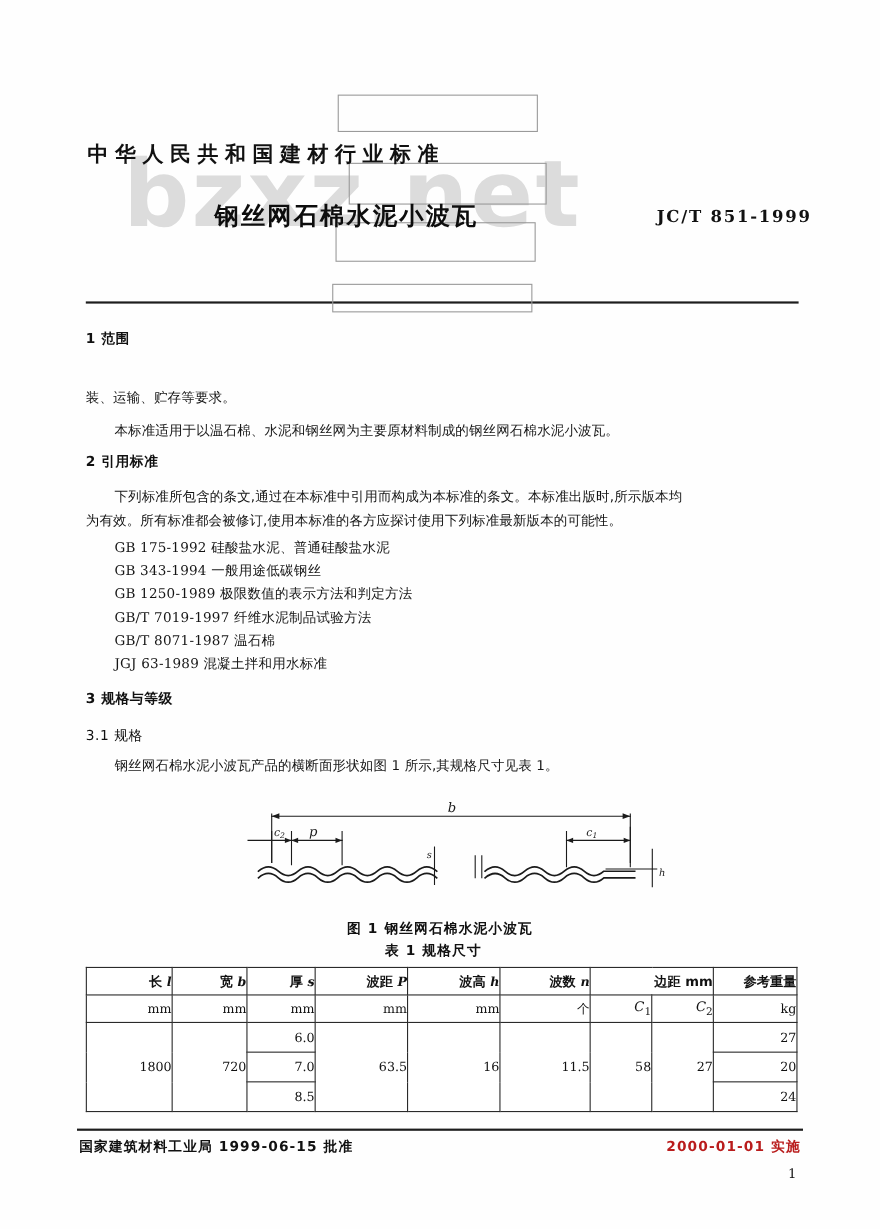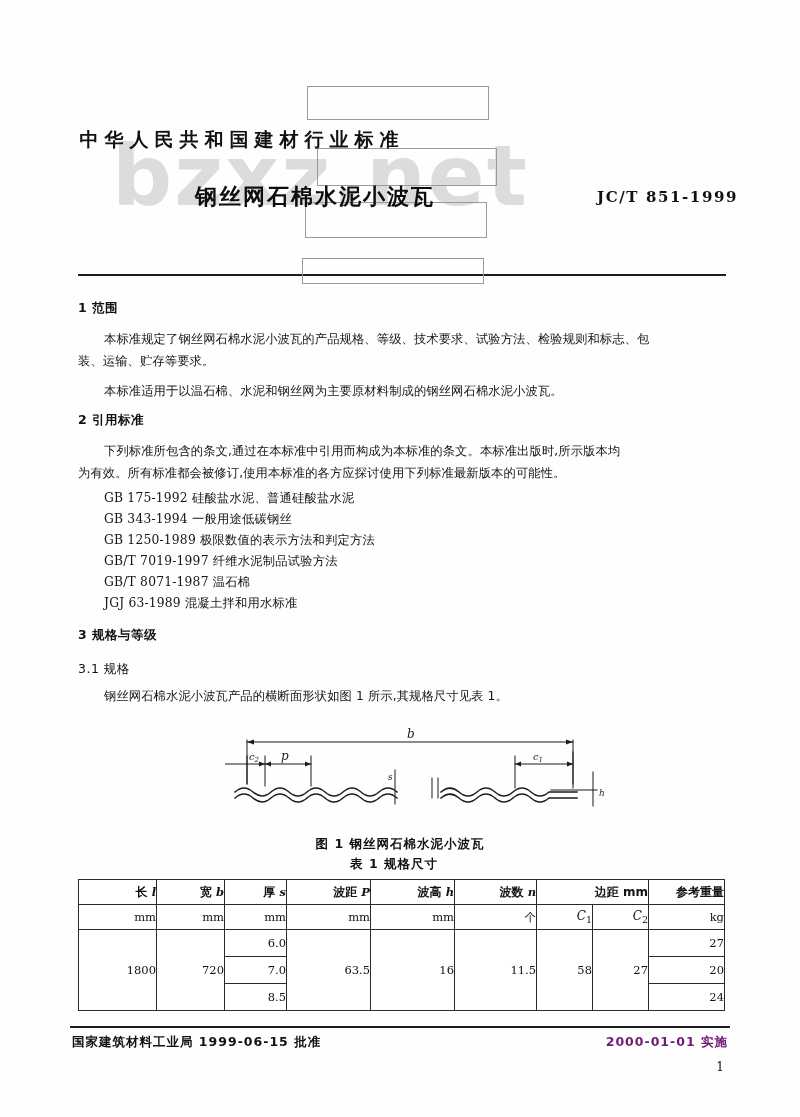--- a/index.html
+++ b/index.html
@@ -250,21 +250,21 @@
     color: #111;
     z-index: 4;
   }
   .foot-right {
     position: absolute;
     right: 72px; top: 1034px;
     font-family: "DejaVu Sans", sans-serif;
     font-size: 12.5px;
     font-weight: bold;
     letter-spacing: 1px;
-    color: #701a75;
+    color: #b91c1c;
     z-index: 4;
   }
   .page-num {
     position: absolute;
     right: 76px; top: 1060px;
     font-family: "DejaVu Serif", serif;
     font-size: 12px;
     color: #111;
     z-index: 4;
   }
@@ -280,21 +280,20 @@
   <div class="artifact a2"></div>
   <div class="artifact a3"></div>
   <div class="artifact a4"></div>
 
   <div class="hdr-line1">中华人民共和国建材行业标准</div>
   <div class="hdr-title">钢丝网石棉水泥小波瓦</div>
   <div class="hdr-code">JC/T 851-1999</div>
   <div class="hdr-rule"></div>
 
   <div class="sec-h" style="left:78px; top:300px;">1  范围</div>
-  <div class="para" style="left:104px; top:331px;">本标准规定了钢丝网石棉水泥小波瓦的产品规格、等级、技术要求、试验方法、检验规则和标志、包</div>
   <div class="para" style="left:78px; top:353px;">装、运输、贮存等要求。</div>
   <div class="para" style="left:104px; top:383px;">本标准适用于以温石棉、水泥和钢丝网为主要原材料制成的钢丝网石棉水泥小波瓦。</div>
 
   <div class="sec-h" style="left:78px; top:412px;">2  引用标准</div>
   <div class="para" style="left:104px; top:443px;">下列标准所包含的条文,通过在本标准中引用而构成为本标准的条文。本标准出版时,所示版本均</div>
   <div class="para" style="left:78px; top:465px;">为有效。所有标准都会被修订,使用本标准的各方应探讨使用下列标准最新版本的可能性。</div>
 
   <div class="refline" style="left:104px; top:490px;">GB 175-1992   硅酸盐水泥、普通硅酸盐水泥</div>
   <div class="refline" style="left:104px; top:511px;">GB 343-1994   一般用途低碳钢丝</div>
   <div class="refline" style="left:104px; top:532px;">GB 1250-1989   极限数值的表示方法和判定方法</div>

